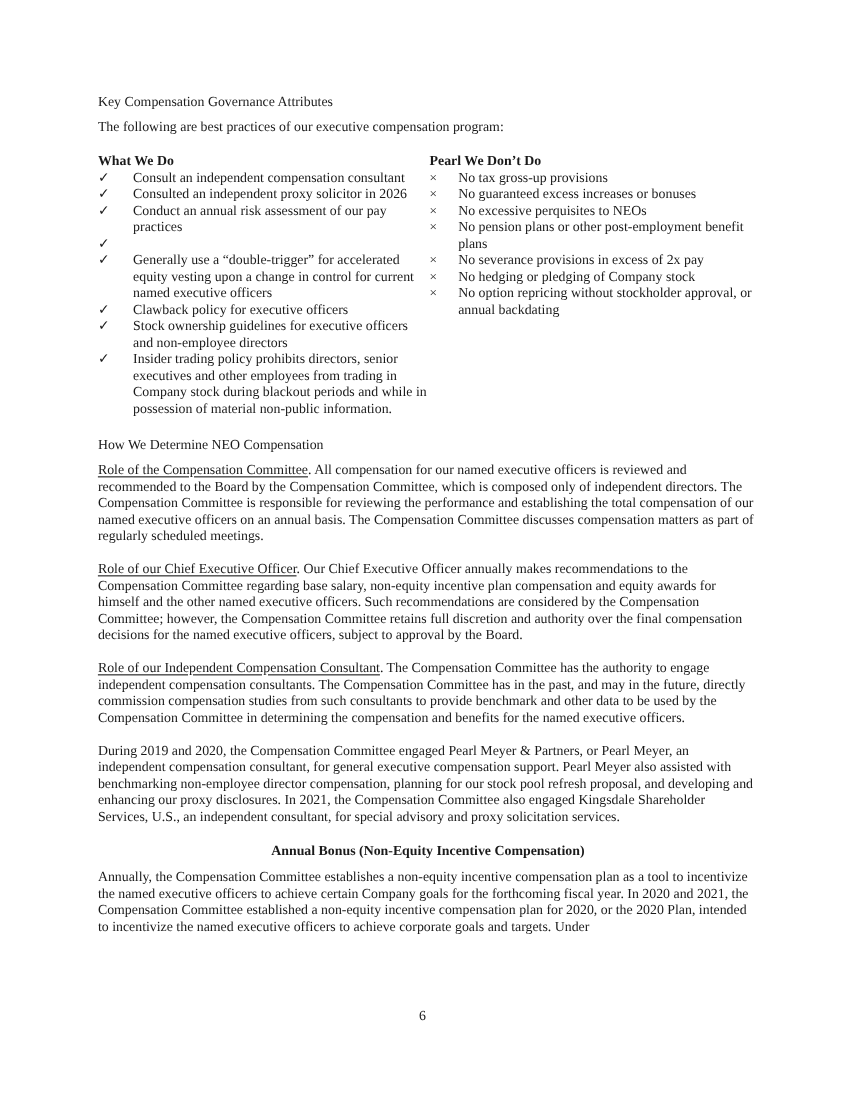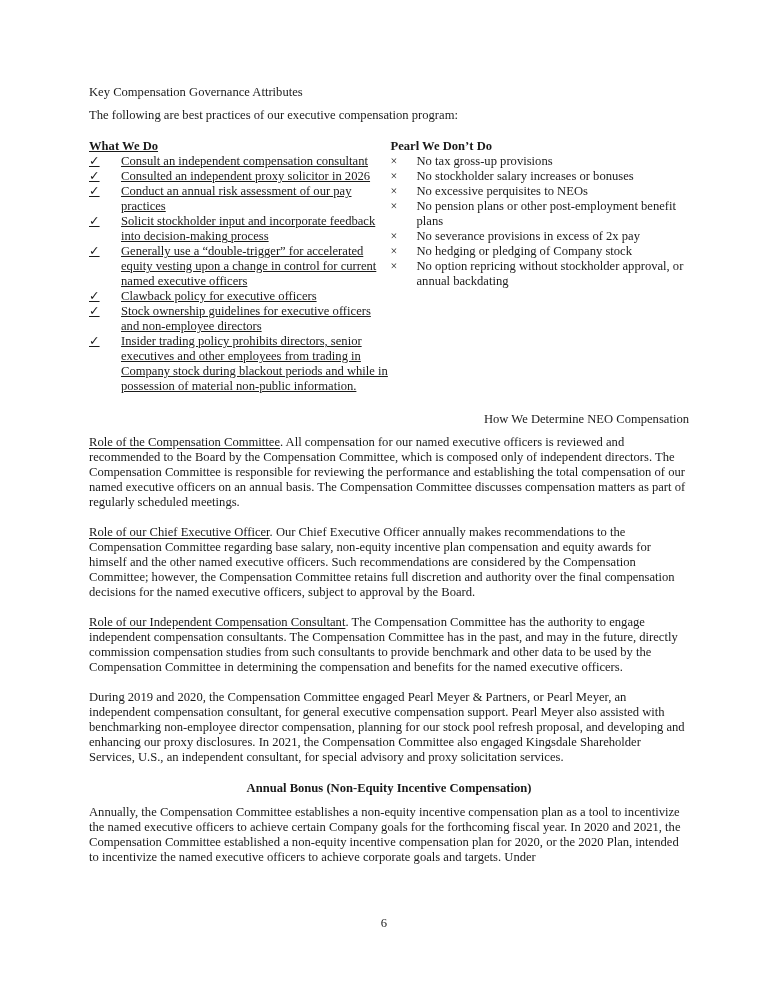--- a/index.html
+++ b/index.html
@@ -7,21 +7,21 @@
          font-family: "Liberation Serif", "DejaVu Serif", serif; color: #1a1a1a;
          font-size: 12.6px; line-height: 15px; }
   .page { position: absolute; left: 89px; top: 85px; width: 600px; }
   .italic { }
   .ul { text-decoration: underline; text-decoration-thickness: 1px; text-underline-offset: 2px; }
   .bold { font-weight: bold; text-align: center; }
   p { margin: 0; }
   .h-ital { margin-top: 0; }
   .intro { margin-top: 8px; }
   .cols { display: flex; margin-top: 16px; }
-  .col-left { width: 303px; text-decoration: underline; }
+  .col-left { width: 303px; }
   .col-right { width: 300px; }
   .col-head { font-weight: bold; margin-bottom: 0; }
   .item { display: flex; }
   .mark { width: 32px; flex: none; }
   .mark-x { width: 26px; flex: none; font-size: 12px; }
   .item-text { flex: 1; }
   .sect { margin-top: 15px; }
   .para { margin-top: 13px; }
   .para-tight { margin-top: 6px; }
   .page-num { position: absolute; left: 0; width: 768px; top: 916px; text-align: center; }
@@ -43,21 +43,20 @@
       <div class="item">
           <span class="mark">✓</span>
           <span class="item-text">Consulted an independent proxy solicitor in 2026</span>
         </div>
       <div class="item">
           <span class="mark">✓</span>
           <span class="item-text">Conduct an annual risk assessment of our pay practices</span>
         </div>
       <div class="item">
           <span class="mark">✓</span>
-          <span class="item-text">Solicit stockholder input and incorporate feedback into decision-making process</span>
         </div>
       <div class="item">
           <span class="mark">✓</span>
           <span class="item-text">Generally use a “double-trigger” for accelerated equity vesting upon a change in control for current named executive officers</span>
         </div>
       <div class="item">
           <span class="mark">✓</span>
           <span class="item-text">Clawback policy for executive officers</span>
         </div>
       <div class="item">
@@ -70,21 +69,21 @@
         </div>
     </div>
     <div class="col-right">
       <div class="col-head">Pearl We Don’t Do</div>
       <div class="item">
           <span class="mark-x">×</span>
           <span class="item-text">No tax gross-up provisions</span>
         </div>
       <div class="item">
           <span class="mark-x">×</span>
-          <span class="item-text">No stockholder salary increases or bonuses</span>
+          <span class="item-text">No guaranteed excess increases or bonuses</span>
         </div>
       <div class="item">
           <span class="mark-x">×</span>
           <span class="item-text">No excessive perquisites to NEOs</span>
         </div>
       <div class="item">
           <span class="mark-x">×</span>
           <span class="item-text">No pension plans or other post-employment benefit plans</span>
         </div>
       <div class="item">
@@ -95,21 +94,21 @@
           <span class="mark-x">×</span>
           <span class="item-text">No hedging or pledging of Company stock</span>
         </div>
       <div class="item">
           <span class="mark-x">×</span>
           <span class="item-text">No option repricing without stockholder approval, or annual backdating</span>
         </div>
     </div>
   </div>
 
-  <p class="italic sect" style="margin-top:18px;text-align:right;">How We Determine NEO Compensation</p>
+  <p class="italic sect" style="margin-top:18px;">How We Determine NEO Compensation</p>
 
   <p class="para-tight" style="margin-top:8px;"><span class="italic ul">Role of the Compensation Committee</span><span>. All compensation for our named executive officers is reviewed and recommended to the Board by the Compensation Committee, which is composed only of independent directors. The Compensation Committee is responsible for reviewing the performance and establishing the total compensation of our named executive officers on an annual basis. The Compensation Committee discusses compensation matters as part of regularly scheduled meetings.</span></p>
 
   <p class="para" style="margin-top:15px;"><span class="italic ul">Role of our Chief Executive Officer</span><span>. Our Chief Executive Officer annually makes recommendations to the Compensation Committee regarding base salary, non-equity incentive plan compensation and equity awards for himself and the other named executive officers. Such recommendations are considered by the Compensation Committee; however, the Compensation Committee retains full discretion and authority over the final compensation decisions for the named executive officers, subject to approval by the Board.</span></p>
 
   <p class="para" style="margin-top:15px;"><span class="italic ul">Role of our Independent Compensation Consultant</span><span>. The Compensation Committee has the authority to engage independent compensation consultants. The Compensation Committee has in the past, and may in the future, directly commission compensation studies from such consultants to provide benchmark and other data to be used by the Compensation Committee in determining the compensation and benefits for the named executive officers.</span></p>
 
   <p class="para" style="margin-top:15px;">During 2019 and 2020, the Compensation Committee engaged Pearl Meyer &amp; Partners, or Pearl Meyer, an independent compensation consultant, for general executive compensation support. Pearl Meyer also assisted with benchmarking non-employee director compensation, planning for our stock pool refresh proposal, and developing and enhancing our proxy disclosures. In 2021, the Compensation Committee also engaged Kingsdale Shareholder Services, U.S., an independent consultant, for special advisory and proxy solicitation services.</p>
 
   <p class="bold" style="margin-top:16px;">Annual Bonus (Non-Equity Incentive Compensation)</p>

